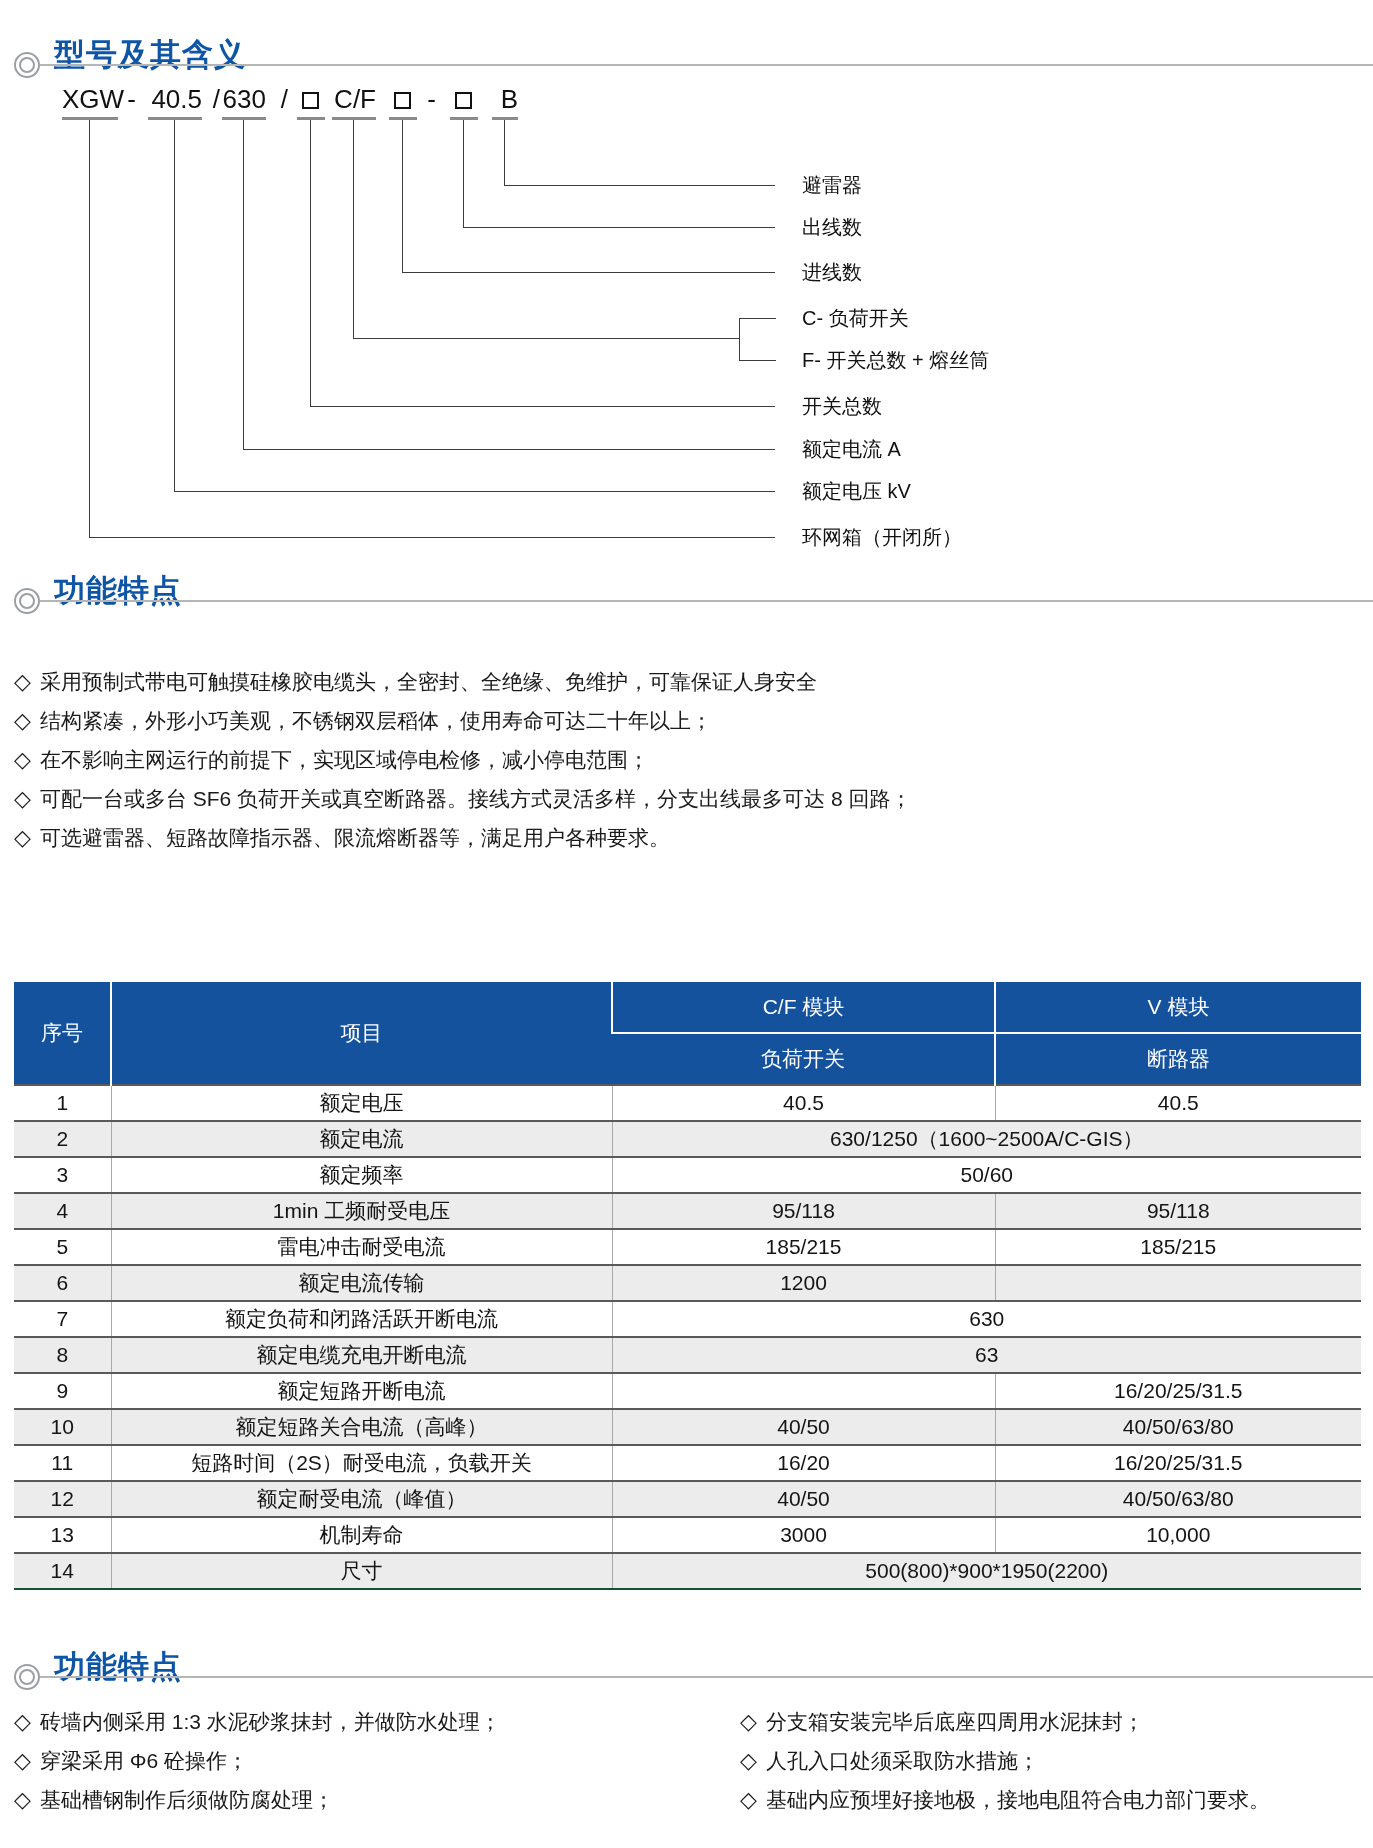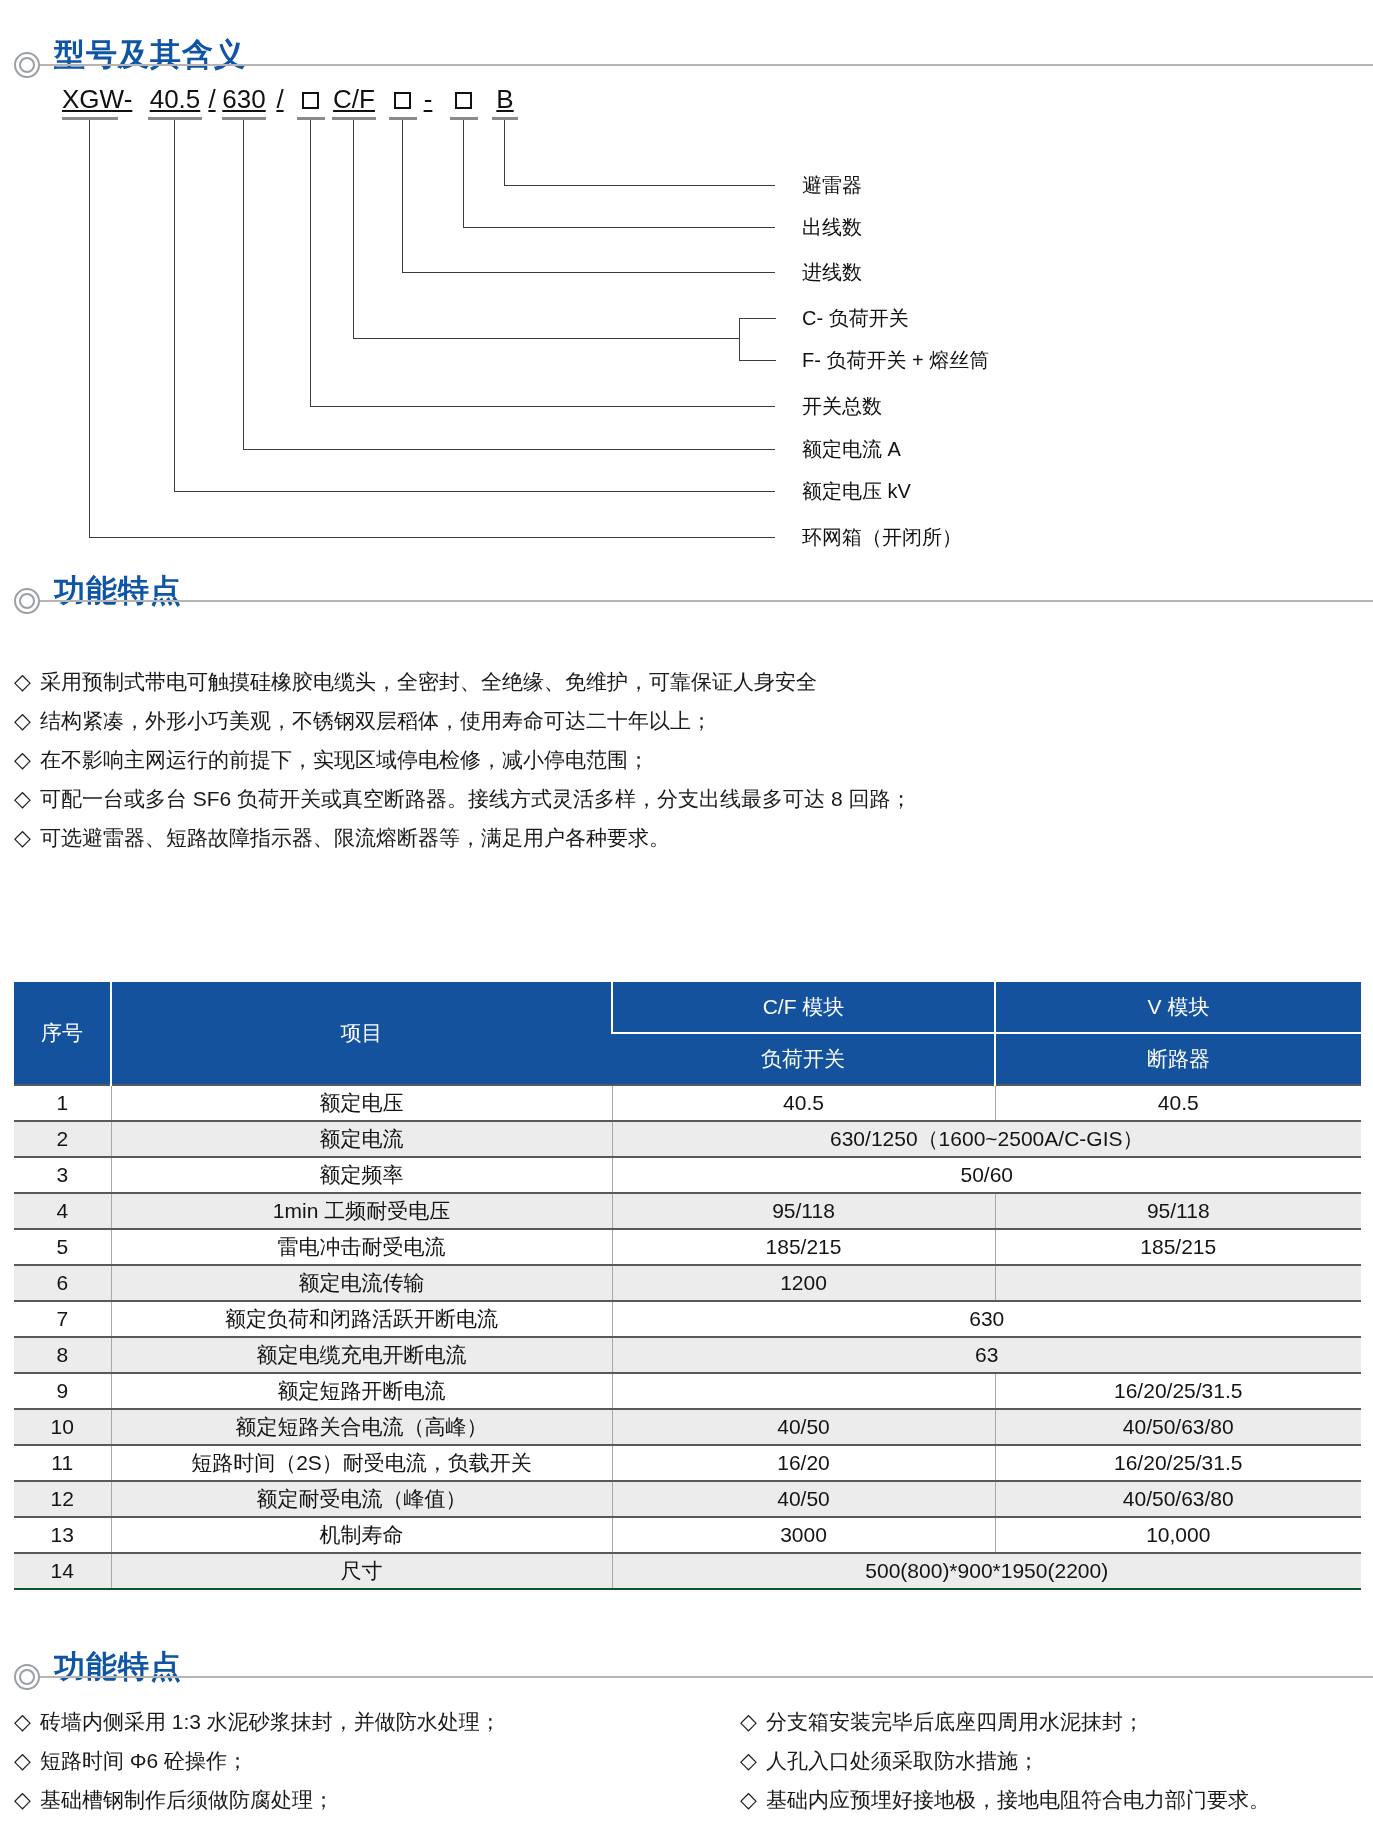--- a/index.html
+++ b/index.html
@@ -9,21 +9,21 @@
   
   .sec{position:absolute;left:0;width:100%;height:60px;}
   .sec h2{position:absolute;left:46px;top:0;margin:8px;font-size:31px;font-weight:bold;color:#0f55a6;letter-spacing:1px;}
   .sec .rule{position:absolute;left:40px;top:38px;right:0;height:0;border-top:2px solid #b5b5b5;}
   .sec .ring{position:absolute;left:14px;top:26px;width:26px;height:26px;box-sizing:border-box;
              border:2px solid #9aa0a6;border-radius:50%;background:#fff;z-index:2;}
   .sec .ring::after{content:"";position:absolute;left:3px;top:3px;width:16px;height:16px;box-sizing:border-box;
              border:2px solid #9aa0a6;border-radius:50%;}
 
   
-  .code-part{position:absolute;top:84px;height:30px;font-size:26px;line-height:30px;text-align:center;color:#111;text-decoration:underline;}
+  .code-part{position:absolute;top:84px;height:30px;font-size:26px;line-height:30px;text-align:right;color:#111;}
   .pbox{position:absolute;top:92px;width:17px;height:17px;box-sizing:border-box;border:2px solid #111;background:#fff;}
   .uline{position:absolute;top:117px;height:3px;background:#8a8a8a;}
 
   
   .vl{position:absolute;width:0;border-left:1.5px solid #3c3c3c;}
   .hl{position:absolute;height:0;border-top:1.5px solid #3c3c3c;}
 
   
   .mlabel{position:absolute;left:786px;font-size:20px;line-height:26px;color:#111;white-space:nowrap;margin-left:16px;}
 
@@ -97,21 +97,21 @@
     <div class="hl" style="left:89px;top:537px;width:686px;"></div>
 
     <div class="vl" style="left:739px;top:318px;height:43px;"></div>
     <div class="hl" style="left:739px;top:318px;width:37px;"></div>
     <div class="hl" style="left:739px;top:360px;width:37px;"></div>
 
     <span class="mlabel" style="top:172px;">避雷器</span>
     <span class="mlabel" style="top:214px;">出线数</span>
     <span class="mlabel" style="top:259px;">进线数</span>
     <span class="mlabel" style="top:305px;">C- 负荷开关</span>
-    <span class="mlabel" style="top:347px;">F- 负荷开关 + 熔丝筒</span>
+    <span class="mlabel" style="top:347px;">F- 开关总数 + 熔丝筒</span>
     <span class="mlabel" style="top:393px;">开关总数</span>
     <span class="mlabel" style="top:436px;">额定电流 A</span>
     <span class="mlabel" style="top:478px;">额定电压 kV</span>
     <span class="mlabel" style="top:524px;">环网箱（开闭所）</span>
   </div>
 
   <div class="sec" style="top:562px;">
     <span class="ring"></span>
     <h2>功能特点</h2>
     <div class="rule"></div>
@@ -246,21 +246,21 @@
     <h2>功能特点</h2>
     <div class="rule"></div>
   </div>
 
   <div class="feat" style="left:14px;top:1708px;">
     <span class="dia">◇</span>
     <span>砖墙内侧采用 1:3 水泥砂浆抹封，并做防水处理；</span>
   </div>
   <div class="feat" style="left:14px;top:1747px;">
     <span class="dia">◇</span>
-    <span>短路时间 Φ6 砼操作；</span>
+    <span>穿梁采用 Φ6 砼操作；</span>
   </div>
   <div class="feat" style="left:14px;top:1786px;">
     <span class="dia">◇</span>
     <span>基础槽钢制作后须做防腐处理；</span>
   </div>
 
   <div class="feat" style="left:740px;top:1708px;">
     <span class="dia">◇</span>
     <span>分支箱安装完毕后底座四周用水泥抹封；</span>
   </div>

